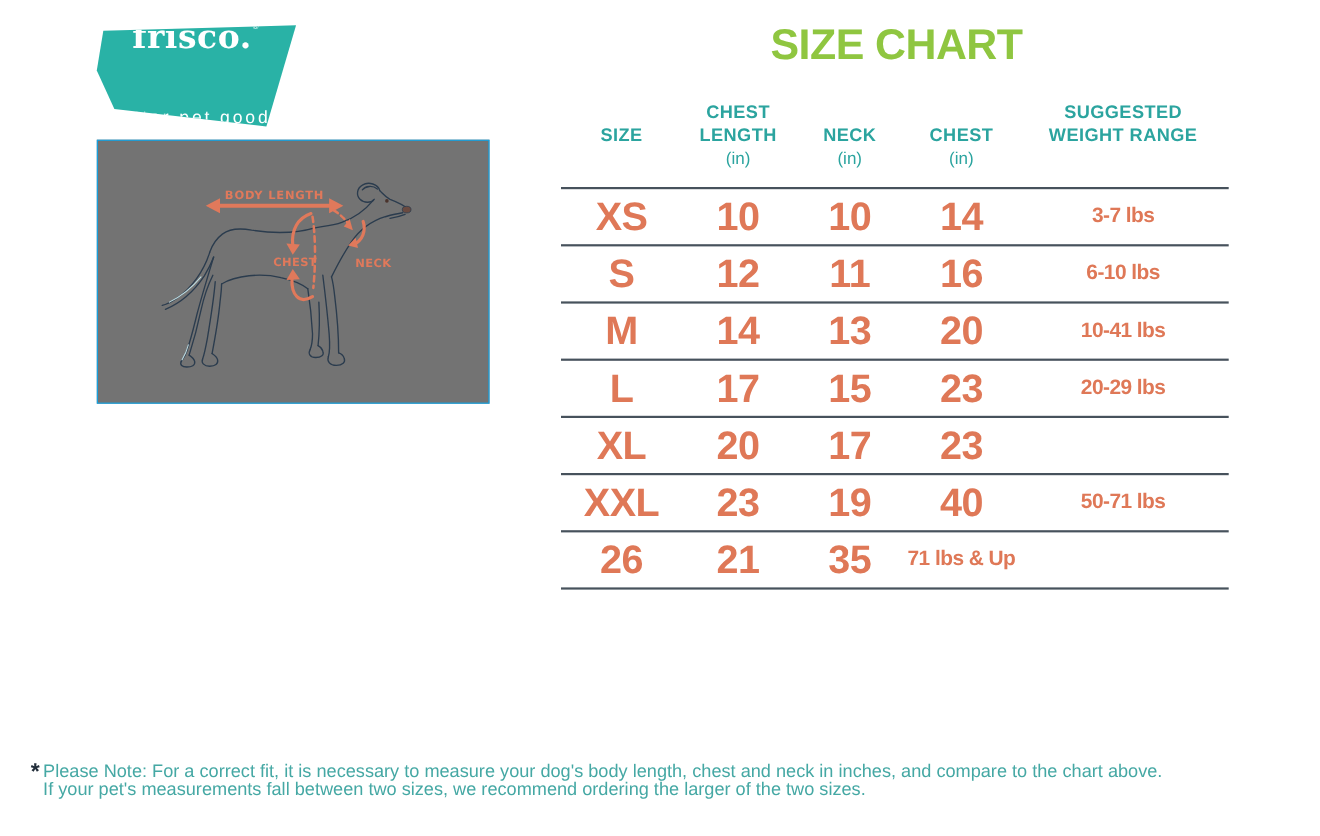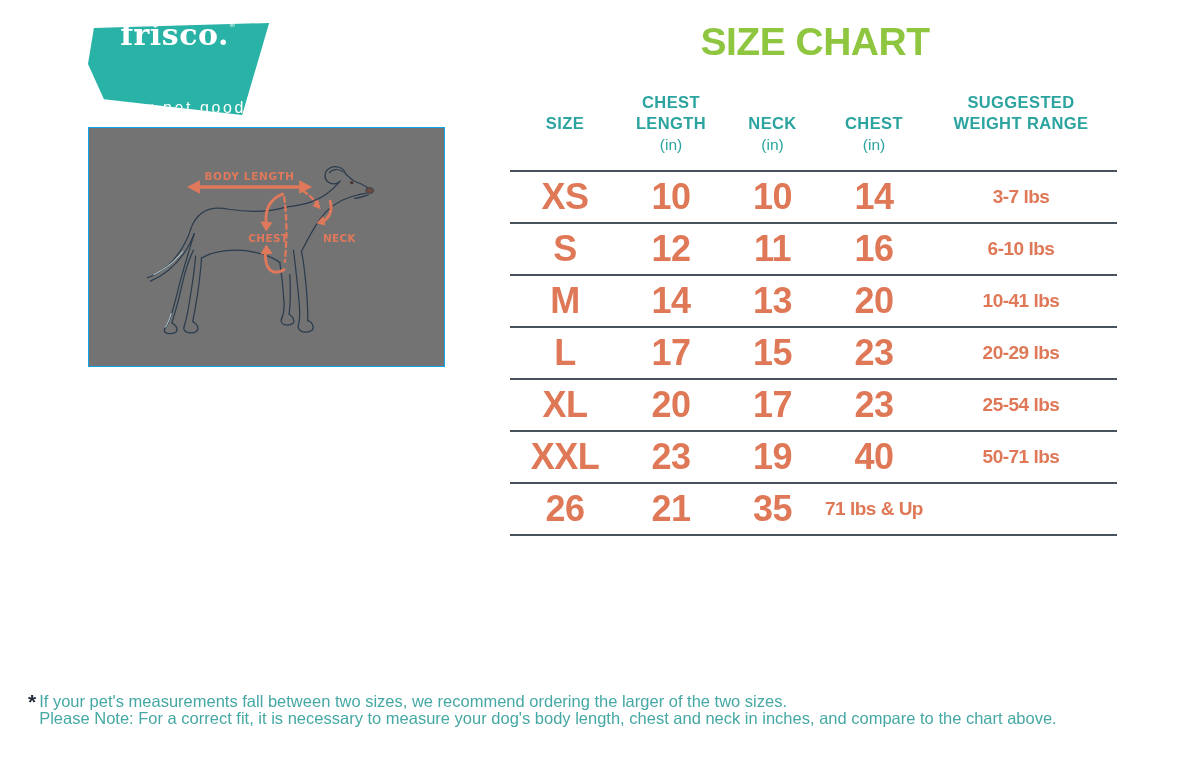--- a/index.html
+++ b/index.html
@@ -193,39 +193,38 @@
         <div class="cell cell-num">17</div>
         <div class="cell cell-num">15</div>
         <div class="cell cell-num">23</div>
         <div class="cell cell-weight">20-29 lbs</div>
       </div>
       <div class="trow">
         <div class="cell cell-size">XL</div>
         <div class="cell cell-num">20</div>
         <div class="cell cell-num">17</div>
         <div class="cell cell-num">23</div>
-        <div class="cell cell-weight">25-54 lbs</div>
       </div>
       <div class="trow">
         <div class="cell cell-size">XXL</div>
         <div class="cell cell-num">23</div>
         <div class="cell cell-num">19</div>
         <div class="cell cell-num">40</div>
         <div class="cell cell-weight">50-71 lbs</div>
       </div>
       <div class="trow">
         <div class="cell cell-num">26</div>
         <div class="cell cell-num">21</div>
         <div class="cell cell-num">35</div>
         <div class="cell cell-weight">71 lbs &amp; Up</div>
       </div>
     </div>
   </div>
 
   <div class="footnote">
     <span class="ast">*</span>
     <div class="fn-lines">
+      <div class="fn-line">Please Note: For a correct fit, it is necessary to measure your dog's body length, chest and neck in inches, and compare to the chart above.</div>
       <div class="fn-line">If your pet's measurements fall between two sizes, we recommend ordering the larger of the two sizes.</div>
-      <div class="fn-line">Please Note: For a correct fit, it is necessary to measure your dog's body length, chest and neck in inches, and compare to the chart above.</div>
     </div>
   </div>
 
 </div>
 
 </body></html>

